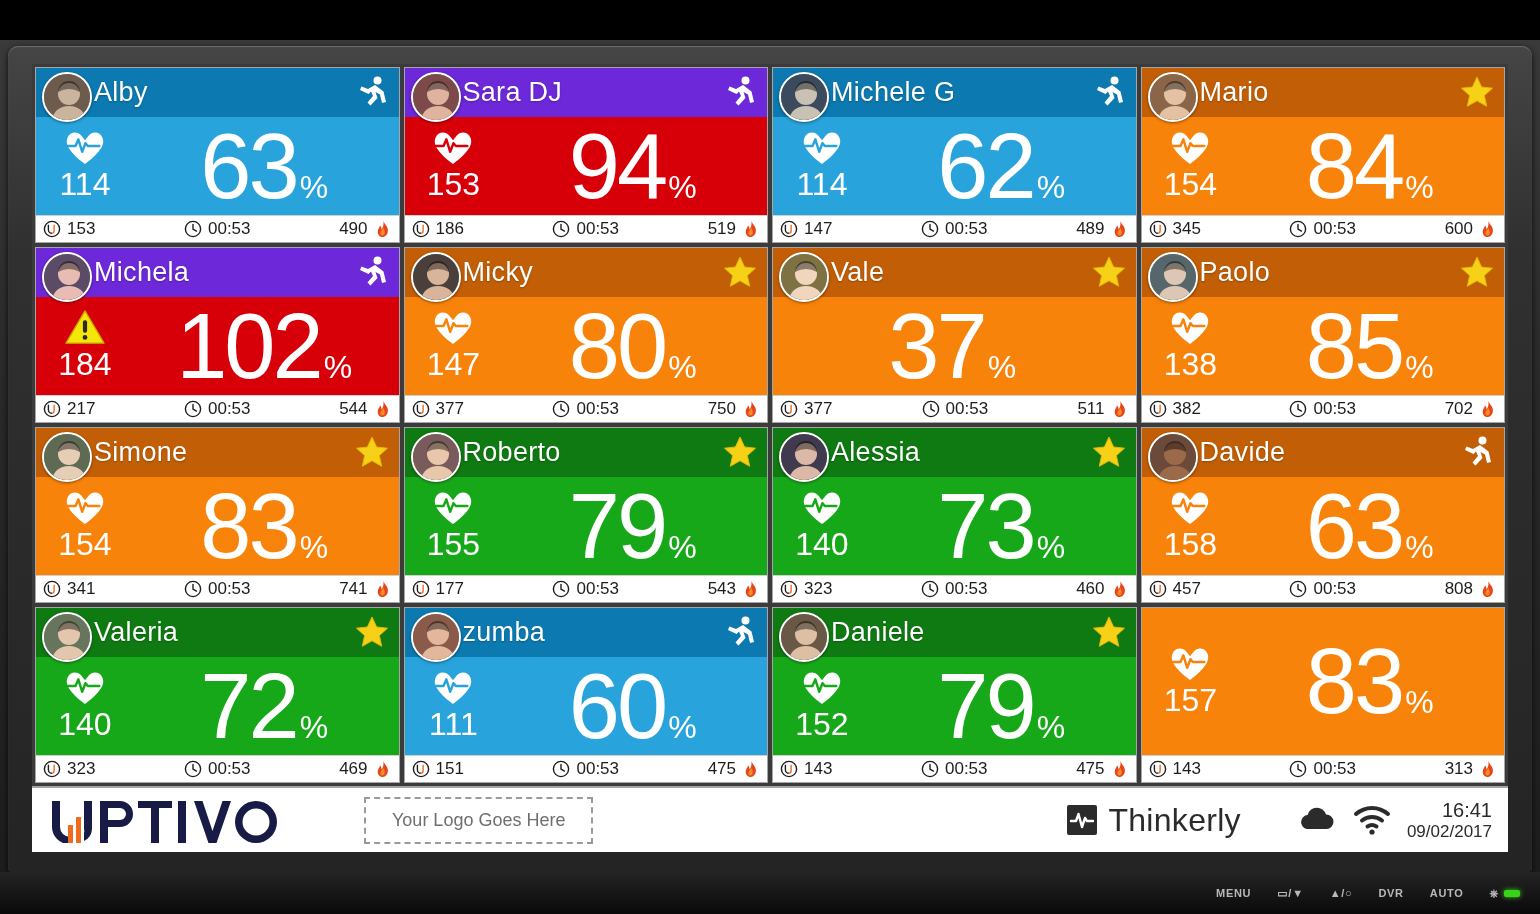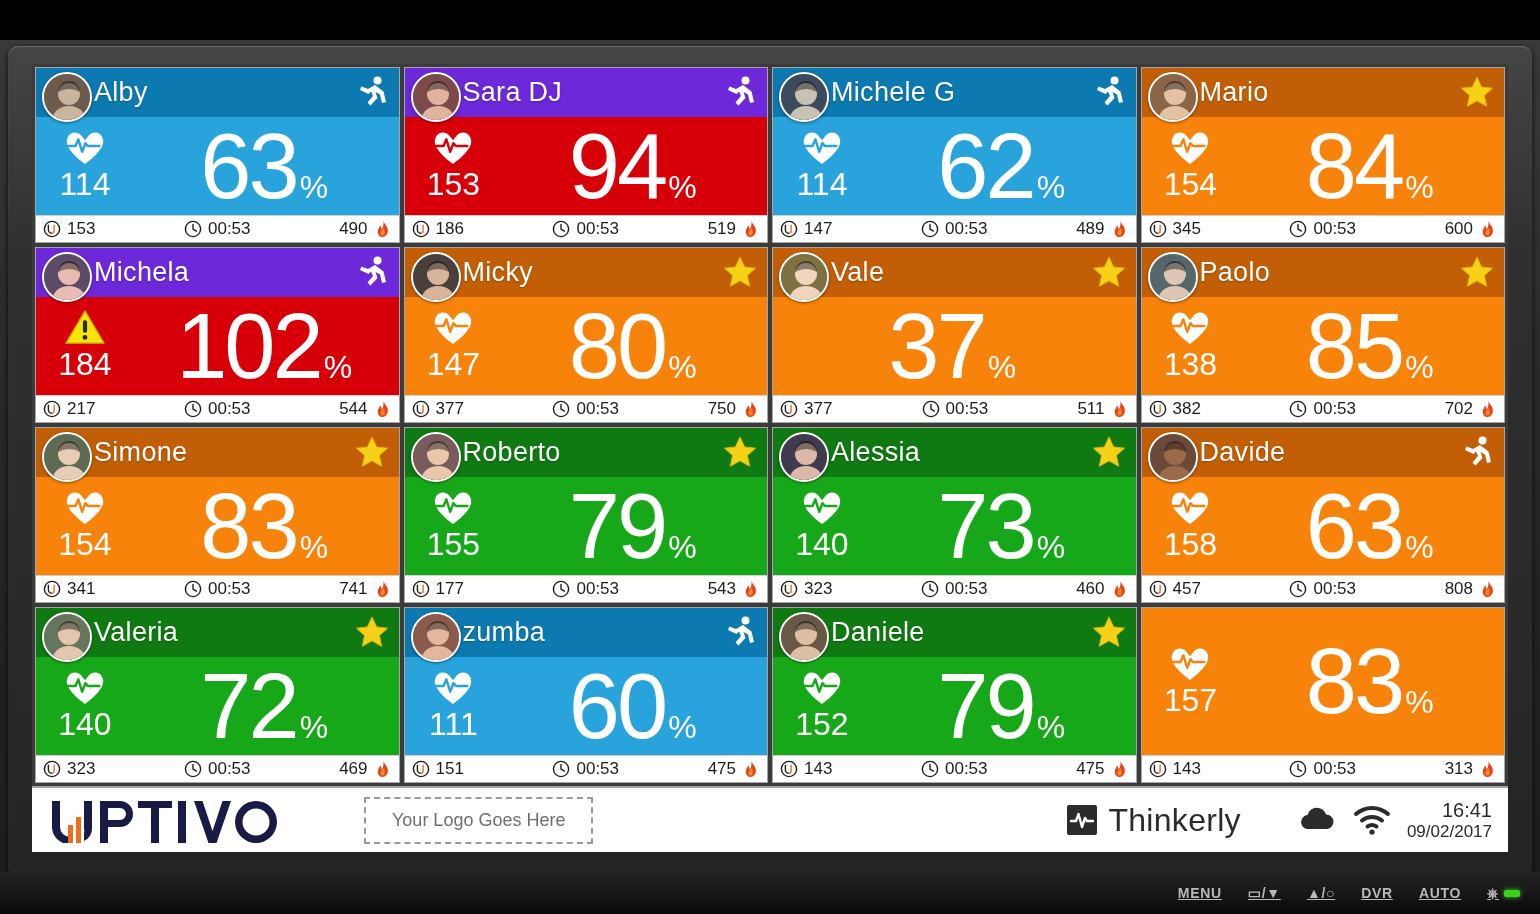--- a/index.html
+++ b/index.html
@@ -33,23 +33,23 @@
     overflow: hidden;
   }
   .tv-controls {
     position: absolute;
     left: 0; right: 0; bottom: 0; height: 42px;
     background: linear-gradient(180deg,#242424 0%,#141414 60%,#0a0a0a 100%);
     display: flex; align-items: center; justify-content: flex-end;
     padding-right: 20px; gap: 26px;
   }
   .tv-ctrl {
-    color: #b9b9b9; font-size: 14px; letter-spacing: .7px;
+    color: #b9b9b9; font-size: 11px; letter-spacing: .7px;
     font-family: "Liberation Sans", sans-serif; font-weight: bold;
-    display: flex; align-items: center; gap: 5px; text-decoration: underline;
+    display: flex; align-items: center; gap: 5px;
   }
   .led { width: 16px; height: 7px; border-radius: 2px; background: #39d11a;
          box-shadow: 0 0 5px #39d11a; }
 
   
   .grid {
     flex: 1 1 auto;
     display: grid;
     grid-template-columns: repeat(4, 1fr);
     grid-template-rows: repeat(4, 1fr);

